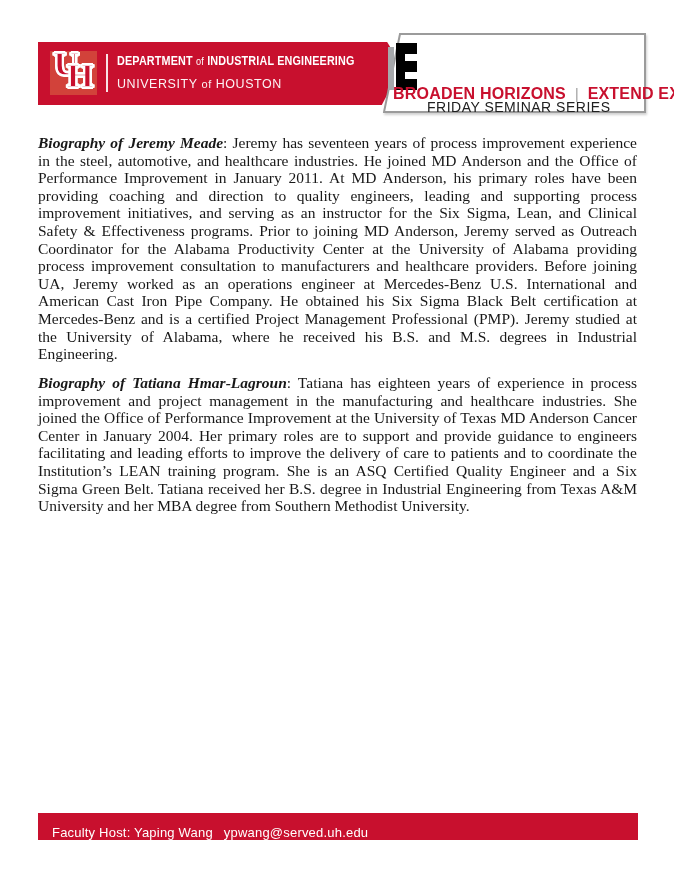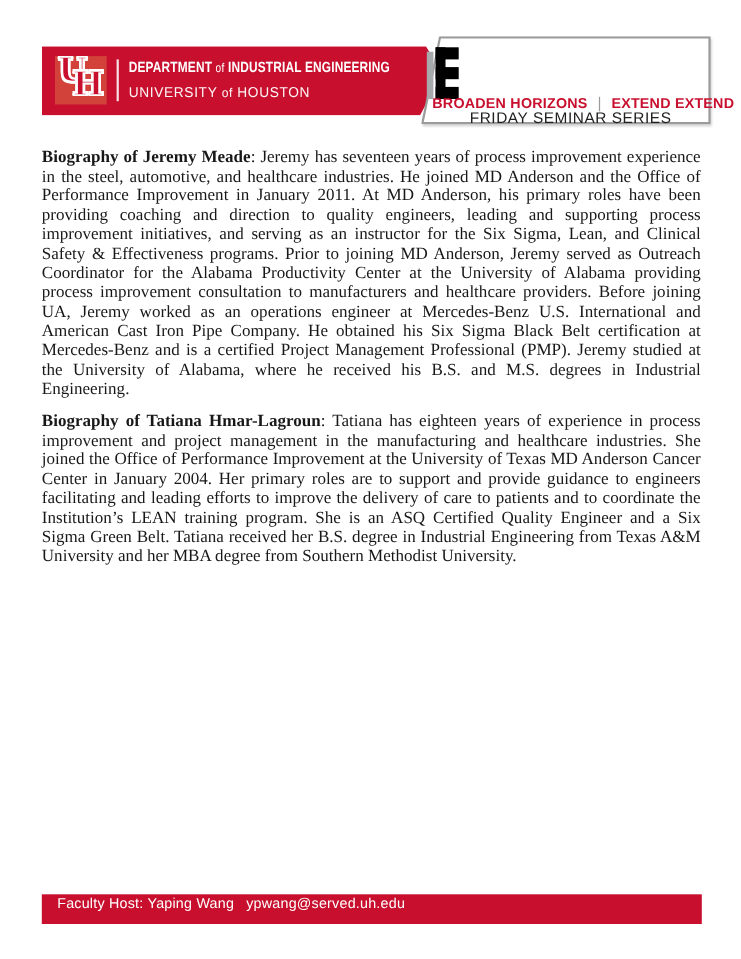--- a/index.html
+++ b/index.html
@@ -70,39 +70,39 @@
       linear-gradient(#000,#000) right bottom / 100% 11px no-repeat;
   }
   .seminar-title {
     position:absolute; left:427px; top:51px;
     font-size:14px; letter-spacing:0.5px; color:#202020; white-space:nowrap;margin-top:48px;
   }
   .tagline {
     position:absolute; left:393px; top:85px;
     display:flex; gap:9px; align-items:baseline; white-space:nowrap;
   }
-  .tagline .tag { font-weight:bold; font-size:13px; letter-spacing:0.2px; color:#C8102E; }
+  .tagline .tag { font-weight:bold; font-size:16px; letter-spacing:0.2px; color:#C8102E; }
   .tagline .tag-sep { font-size:14px; color:#9b9b9b; }
 
   
   .bio {
     position:absolute; left:38px; width:599px;
     font-family:"Liberation Serif", serif;
     font-size:15.5px; line-height:17.6px; color:#181818;
     text-align:justify;
   }
-  .bio .bio-heading { font-weight:bold; }
+  .bio .bio-heading { font-weight:bold;font-style:italic; }
   .bio-1 { top:134px; }
   .bio-2 { top:374px; }
 
   
   .footer-bar {
     position:absolute; left:38px; top:813px; width:600px; height:27px;
     background:#C8102E; color:#ffffff;
-    display:flex; align-items:flex-start; justify-content:space-between;
+    display:flex; align-items:flex-end; justify-content:space-between;
     padding:0 10px 0 14px; font-size:13px; letter-spacing:0.2px;
   }
   .footer-left { display:flex; gap:11px; align-items:baseline; }
 </style>
 </head>
 <body>
 
 <div class="page">
 
   <div class="banner">

